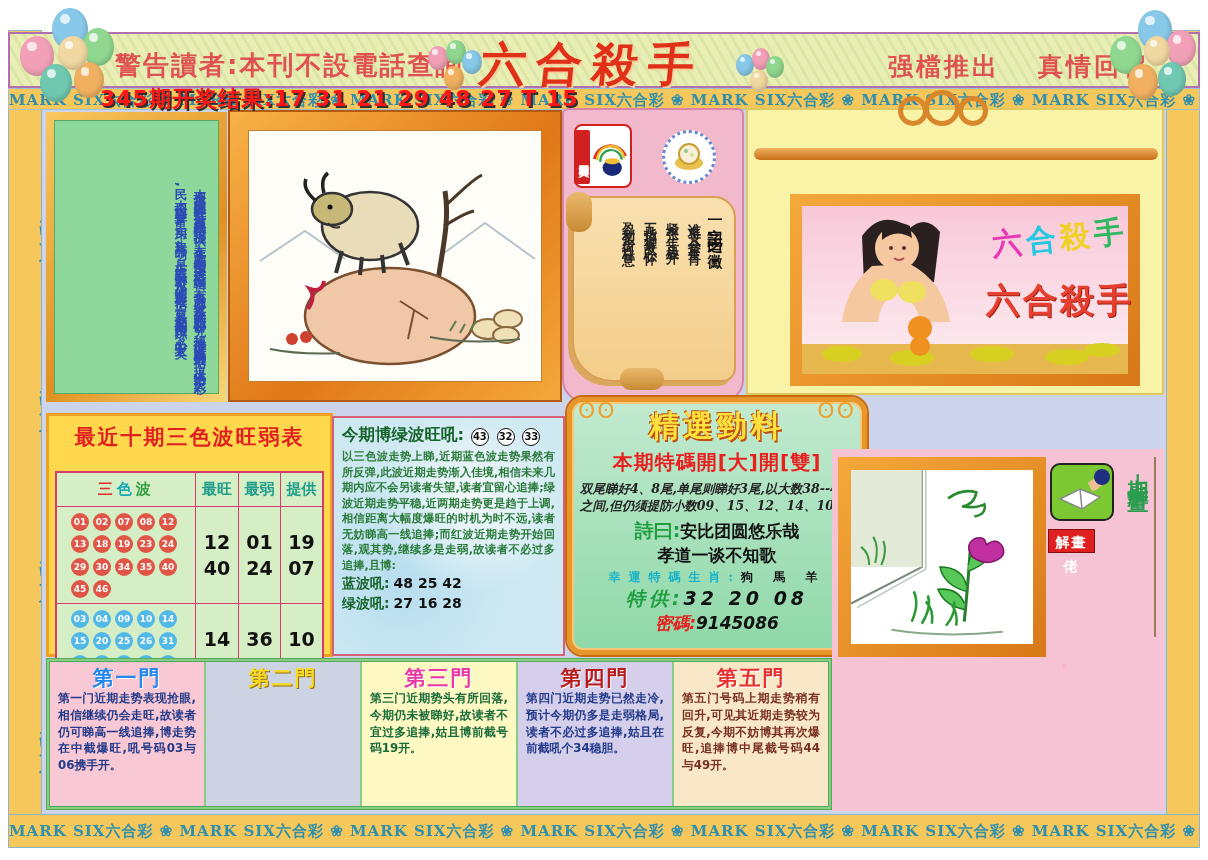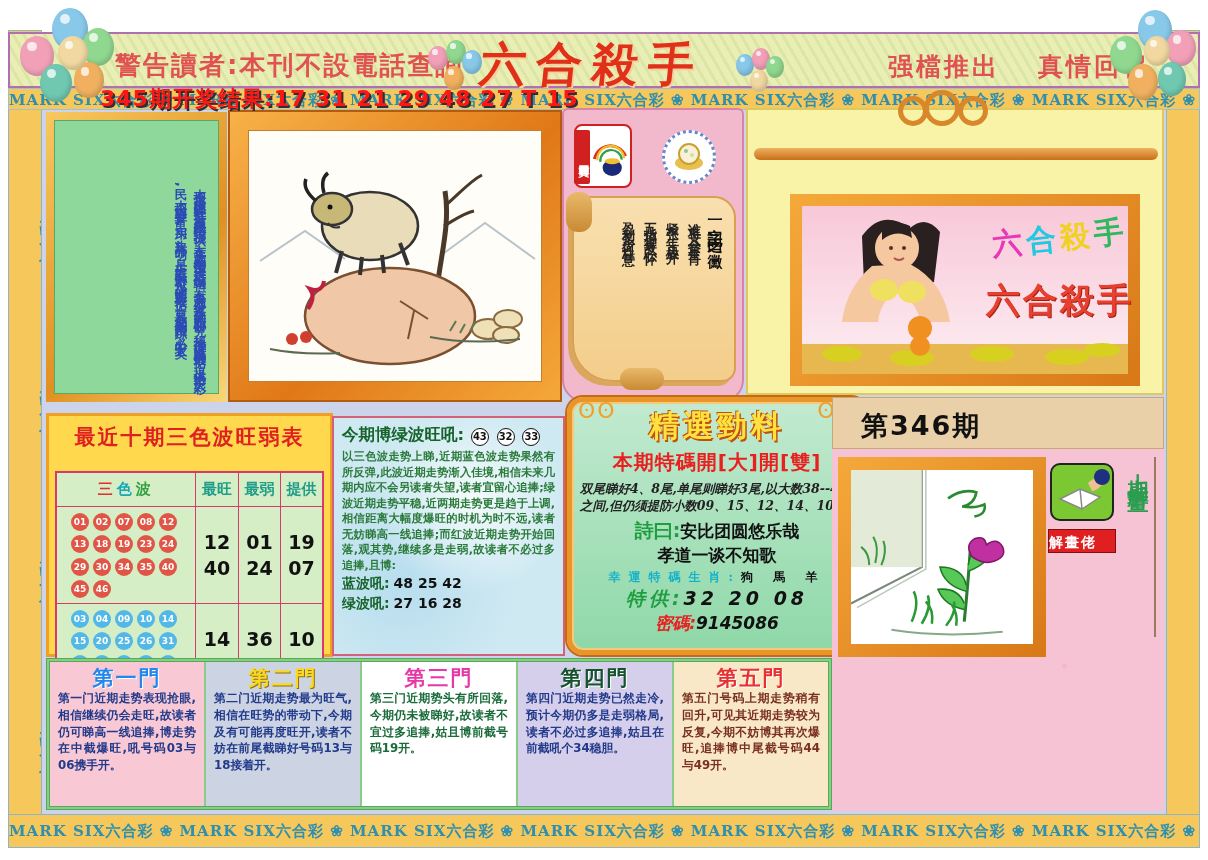--- a/index.html
+++ b/index.html
@@ -117,34 +117,34 @@
   .sel-code span { color:#111; font-style:italic; }
 
   
   .issue-hdr { position:absolute; left:832px; top:397px; width:332px; height:52px; background:#ead0a8; border:1px solid #c8a878; }
   .issue-hdr span { position:absolute; left:28px; top:10px; font-size:27px; font-weight:bold; color:#111; letter-spacing:2px; }
   .issue-body { position:absolute; left:832px; top:449px; width:332px; height:362px; background:#f5c3d3;
      background-image:radial-gradient(circle at 20% 30%, rgba(230,120,160,.18) 2px, transparent 3px), radial-gradient(circle at 70% 60%, rgba(230,120,160,.15) 2px, transparent 3px); }
   .plantframe { position:absolute; left:6px; top:8px; width:208px; height:200px; padding:13px; background:linear-gradient(135deg,#f5a93a,#d87818); }
   .plantframe svg { width:100%; height:100%; display:block; background:#fff; }
   .solver-icon { position:absolute; left:218px; top:14px; width:64px; height:58px; background:#7cc832; border:2px solid #222; border-radius:10px; }
-  .solver-badge { position:absolute; left:216px; top:80px; width:68px; height:24px; background:#e02020; color:#fff; font-size:14px; font-weight:bold; line-height:24px; letter-spacing:2px; border:1px solid #801010; }
+  .solver-badge { position:absolute; left:216px; top:80px; width:47px; height:24px; background:#e02020; color:#fff; font-size:14px; font-weight:bold; text-align:center; line-height:24px; letter-spacing:2px; border:1px solid #801010; }
   .review-v { position:absolute; left:292px; top:8px; height:130px; writing-mode:vertical-rl; font-size:21px; font-weight:bold; color:#2a9d4f; letter-spacing:6px; }
   .review-line { position:absolute; left:322px; top:8px; width:2px; height:180px; background:#9a7a60; }
 
   
   .doors { position:absolute; left:46px; top:658px; width:786px; height:152px; border:4px double #55aa55; background:#88cc88; display:flex; }
   .door { flex:1 1 0; border-right:2px solid #88cc88; position:relative; padding:28px 8px 20px; }
   .door:last-child { border-right:none; }
   .door-title { position:absolute; top:2px; left:0; width:100%; text-align:center; font-family:"DejaVu Serif", serif; font-size:21px; font-weight:bold; letter-spacing:2px; }
   .door-text { font-size:11.8px; font-weight:bold; line-height:16.8px; text-align:justify; }
   .d1 { background:#f8c8d4; } .d1 .door-title { color:#2288ee; text-shadow:1px 1px 0 #fff; } .d1 .door-text { color:#223a8a; }
   .d2 { background:#ccd4e4; } .d2 .door-title { color:#f8d820; text-shadow:1px 1px 0 #907010; } .d2 .door-text { color:#223a8a; }
-  .d3 { background:#ffffff; } .d3 .door-title { color:#e838a8; text-shadow:1px 1px 0 #fff; } .d3 .door-text { color:#1a6b3a; }
-  .d4 { background:#d6cfec; } .d4 .door-title { color:#14532d; text-shadow:1px 1px 0 #fff; } .d4 .door-text { color:#223a8a; }
+  .d3 { background:#fef9c3; } .d3 .door-title { color:#e838a8; text-shadow:1px 1px 0 #fff; } .d3 .door-text { color:#1a6b3a; }
+  .d4 { background:#d6cfec; } .d4 .door-title { color:#b91c1c; text-shadow:1px 1px 0 #fff; } .d4 .door-text { color:#223a8a; }
   .d5 { background:#f8e8c8; } .d5 .door-title { color:#e83030; text-shadow:1px 1px 0 #fff; } .d5 .door-text { color:#7a3020; }
 </style>
 </head>
 <body>
 
 <div class="page">
 
   <div class="band band-left">
     <div class="strip strip-v strip-vl">MARK SIX六合彩 ❀ MARK SIX六合彩 ❀ MARK SIX六合彩 ❀ MARK SIX六合彩 ❀ MARK SIX六合彩 ❀ MARK SIX六合彩 ❀ MARK SIX六合彩 ❀ MARK SIX六合彩 ❀ MARK SIX六合彩</div>
   </div>
@@ -379,23 +379,20 @@
     <div class="sel-title">精選勁料</div>
     <div class="sel-special">本期特碼開[大]開[雙]</div>
     <div class="sel-note">双尾睇好4、8尾,单尾则睇好3尾,以大数38--49之间,但仍须提防小数09、15、12、14、10</div>
     <div class="sel-poem"><b>詩曰:</b><span>安比团圆悠乐哉</span></div>
     <div class="sel-poem2">孝道一谈不知歌</div>
     <div class="sel-zodiac"><span style="color:#17b2c8;">幸運特碼生肖:</span><span>狗 馬 羊</span></div>
     <div class="sel-offer"><span style="color:#1f9d40;">特供:</span><span>32 20 08</span></div>
     <div class="sel-code"><span style="color:#e82020;">密碼:</span><span>9145086</span></div>
   </div>
 
-  <div class="issue-hdr">
-    <span>第346期</span>
-  </div>
   <div class="issue-body">
     <div class="plantframe">
       <svg viewBox="0 0 180 172">
         <path d="M70,0 L70,96 L0,132" fill="none" stroke="#7a8a7a" stroke-width="2"></path>
         <path d="M74,0 L74,98 L6,136" fill="none" stroke="#b8c8b8" stroke-width="1.5"></path>
         <rect x="0" y="0" width="70" height="96" fill="#e4ead8"></rect>
         <path d="M24,92 q4,-16 -2,-26 M30,94 q6,-14 2,-24 M18,94 q0,-12 -8,-18" stroke="#3a9a40" stroke-width="2" fill="none"></path>
         <path d="M96,28 q14,-10 28,-6 q-2,12 -14,14 q14,2 22,-2 q2,10 -10,12" stroke="#2a8a30" stroke-width="2.5" fill="none"></path>
         <path d="M112,150 q4,-40 6,-72" stroke="#2a7a30" stroke-width="3" fill="none"></path>
         <path d="M114,120 q-22,-6 -26,-24 q22,0 26,18 M116,100 q22,-8 26,-26 q-24,0 -26,20 M112,138 q-20,-4 -26,-20 q20,-2 26,14" fill="#58c858" stroke="#1a7a20" stroke-width="1.5"></path>
@@ -417,21 +414,20 @@
     <div class="review-line"></div>
   </div>
 
   <div class="doors">
     <div class="door d1">
       <div class="door-title">第一門</div>
       <div class="door-text">第一门近期走势表现抢眼,相信继续仍会走旺,故读者仍可睇高一线追捧,博走势在中截爆旺,吼号码03与06携手开。</div>
     </div>
     <div class="door d2">
       <div class="door-title">第二門</div>
-      <div class="door-text">第二门近期走势最为旺气,相信在旺势的带动下,今期及有可能再度旺开,读者不妨在前尾截睇好号码13与18接着开。</div>
     </div>
     <div class="door d3">
       <div class="door-title">第三門</div>
       <div class="door-text">第三门近期势头有所回落,今期仍未被睇好,故读者不宜过多追捧,姑且博前截号码19开。</div>
     </div>
     <div class="door d4">
       <div class="door-title">第四門</div>
       <div class="door-text">第四门近期走势已然走冷,预计今期仍多是走弱格局,读者不必过多追捧,姑且在前截吼个34稳胆。</div>
     </div>
     <div class="door d5">

